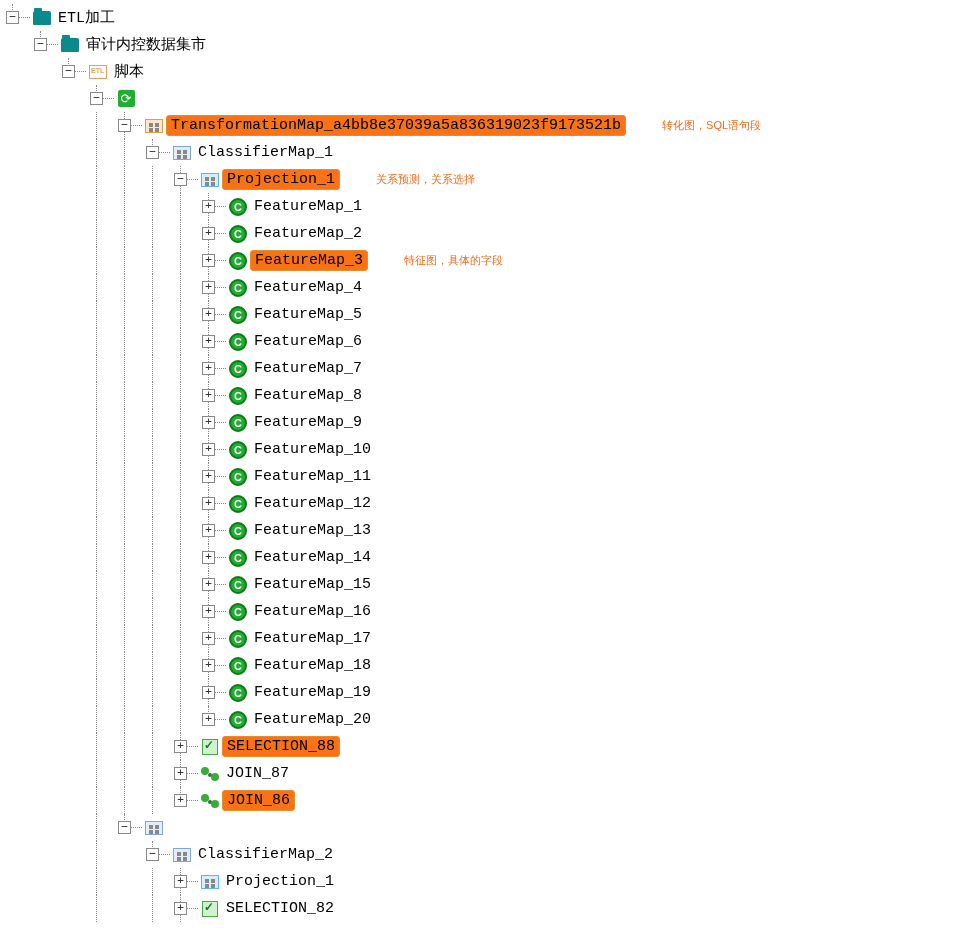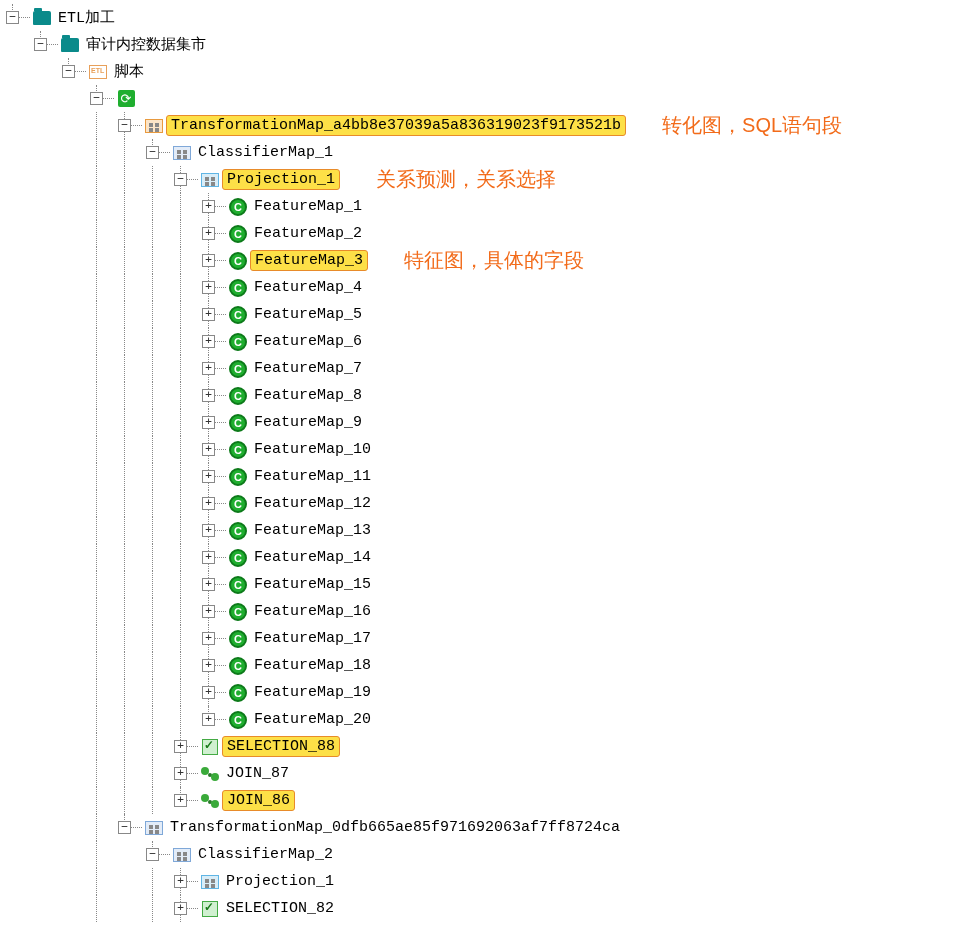--- a/index.html
+++ b/index.html
@@ -72,28 +72,28 @@
   .map-ico.t3 { background:#d8edf8; border-color:#5fb5e5;}
   .map-ico::after{ content:""; position:absolute; left:3px; top:3px; width:4px; height:4px; background:#888; box-shadow: 6px 0 #888, 0 5px #888, 6px 5px #888;}
   .circ-ico { width:18px; height:18px; border-radius:50%; background:#1fae2f; border:2px solid #0d7a1a; color:#fff; font-size:11px; font-weight:bold; line-height:14px; text-align:center;}
   .sel-ico { width:16px; height:16px; background:#d0f0d0; border:1px solid #4a4; position:relative;}
   .sel-ico::after{content:"✓"; color:#1a7a1a; font-size:12px; position:absolute; left:1px; top:-2px; font-weight:bold;}
   .join-ico { width:18px; height:16px; position:relative;}
   .join-ico::before{content:""; position:absolute; width:8px; height:8px; border-radius:50%; background:#3aaa3a; left:0; top:1px;}
   .join-ico::after{content:""; position:absolute; width:8px; height:8px; border-radius:50%; background:#3aaa3a; right:0; bottom:1px; box-shadow:-5px -2px 0 -2px #2a7a2a;}
   .label { padding: 1px 4px; font-family: Liberation Mono, monospace; }
   .hl {
-    background: #fde047;
+    background: #f97316;
     border: 1px solid #e88b2a;
     border-radius: 3px;
   }
   .annot {
     color: #f26b1a;
     margin-left: 36px;
-    font-size: 20px;
+    font-size: 11px;
   }
 </style>
 </head>
 <body>
 
 <div id="tree">
     <div class="row">
       <span class="indent vline-half hline">
         <span class="exp">−</span>
       </span>
@@ -548,21 +548,20 @@
       <span class="indent"></span>
       <span class="indent"></span>
       <span class="indent"></span>
       <span class="indent vline"></span>
       <span class="indent vline-half hline">
         <span class="exp">−</span>
       </span>
       <span class="icon">
         <span class="map-ico t2"></span>
       </span>
-      <span class="label">TransformationMap_0dfb665ae85f971692063af7ff8724ca</span>
     </div>
     <div class="row">
       <span class="indent"></span>
       <span class="indent"></span>
       <span class="indent"></span>
       <span class="indent vline"></span>
       <span class="indent"></span>
       <span class="indent vline-half hline">
         <span class="exp">−</span>
       </span>

